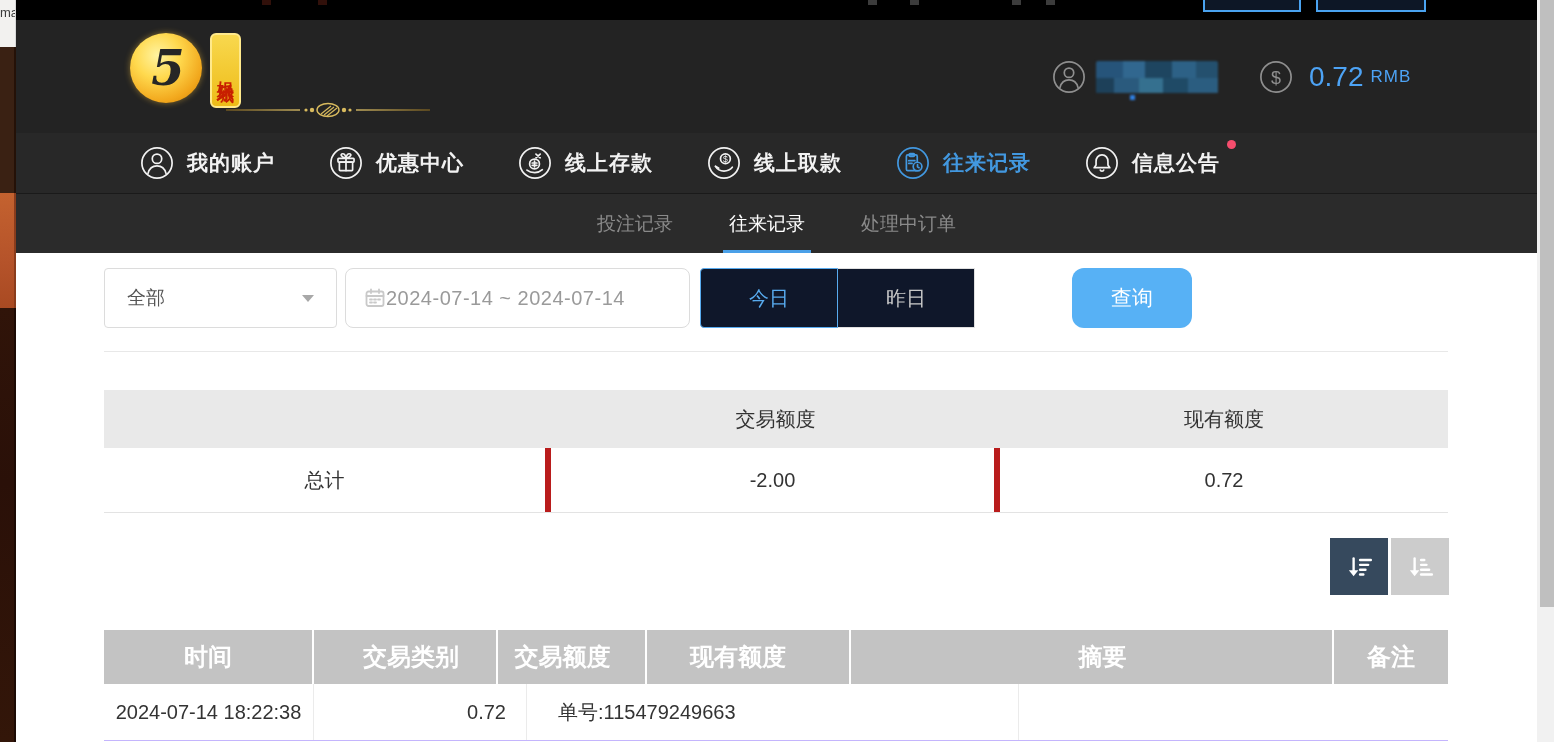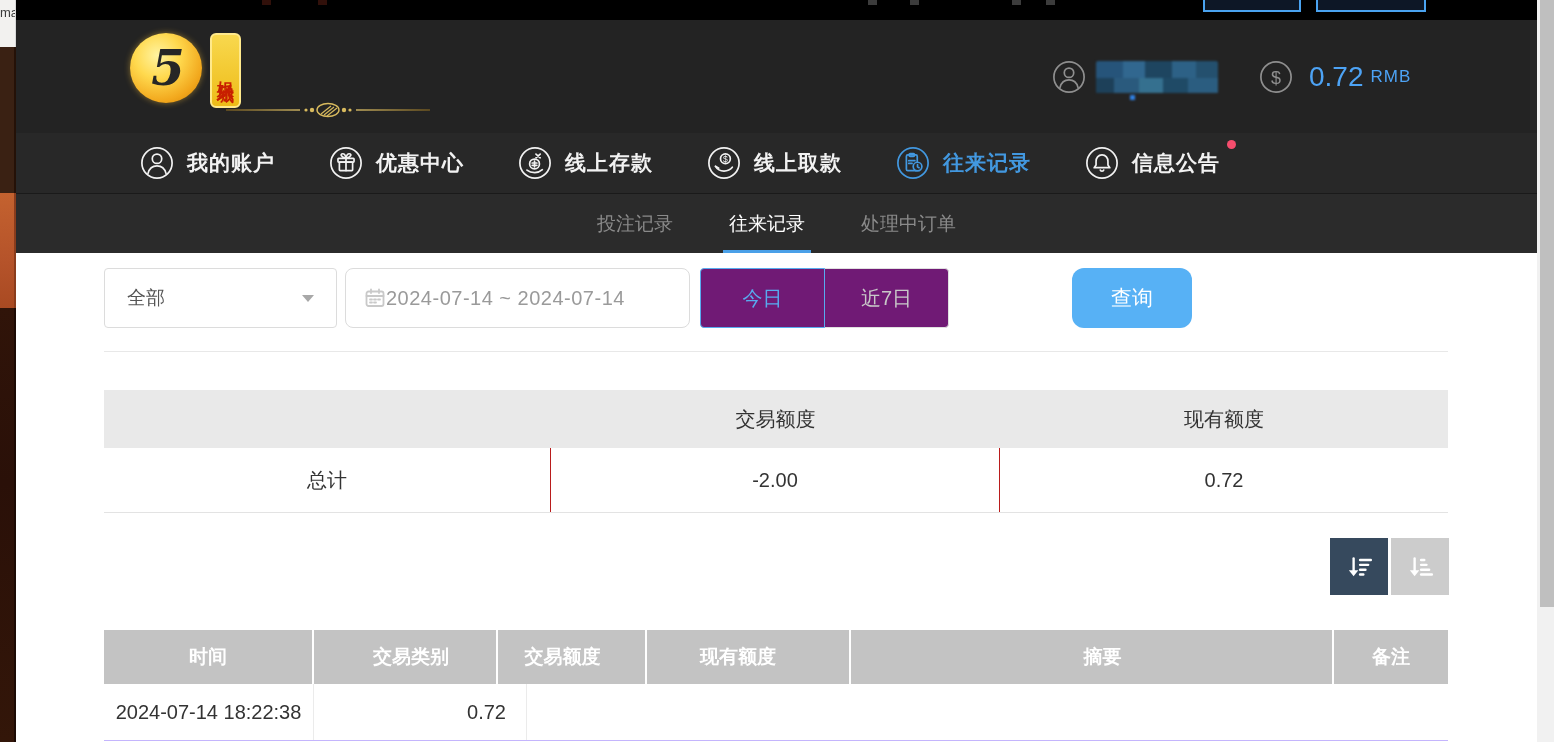--- a/index.html
+++ b/index.html
@@ -109,21 +109,21 @@
   .date-range {
     position:absolute; left:345px; top:268px; width:345px; height:60px;
     border:1px solid #dcdcdc; border-radius:8px; background:#fff;
     display:flex; align-items:center; padding-left:18px; cursor:pointer;
   }
   .date-range .date-value { font-size:20px; color:#9a9a9a; letter-spacing:.5px; }
   .calendar-icon { color:#c9c9c9; }
 
   .quick-ranges { position:absolute; left:700px; top:268px; height:60px; display:flex; }
   .quick-btn {
-    width:125px; height:60px; background:#701a75; border:1px solid #e0e0e0;
+    width:138px; height:60px; background:#0f172a; border:1px solid #e0e0e0;
     font-size:20px; color:#c8c8c8; display:flex; align-items:center; justify-content:center; cursor:pointer;
   }
   .quick-btn + .quick-btn { margin-left:-1px; }
   .quick-btn.first { border-radius:4px 0 0 4px; }
   .quick-btn.last { border-radius:0 4px 4px 0; }
   .quick-btn.active { border:1px solid #58abef; color:#58abef; z-index:2; }
 
   .search-btn {
     position:absolute; left:1072px; top:268px; width:120px; height:60px;
     background:#57b1f5; border:none; border-radius:12px; color:#fff; font-size:21px; cursor:pointer;
@@ -131,37 +131,37 @@
   }
 
   .filter-divider { position:absolute; left:104px; top:351px; width:1344px; height:1px; background:#e8e8e8; }
 
   
   .summary-table { position:absolute; left:104px; top:390px; width:1344px; }
   .sum-row { display:flex; }
   .sum-head { background:#e9e9e9; height:58px; }
   .sum-head .sum-cell { font-size:20px; color:#333; }
   .sum-body { background:#fff; height:65px; border-bottom:1px solid #e3e3e3; }
-  .sum-body .sum-cell { font-size:20px; color:#333; border-right:1px solid #b91c1c; }
+  .sum-body .sum-cell { font-size:20px; color:#333; border-right:6px solid #b91c1c; }
   .sum-body .sum-cell:last-child { border-right:none; }
   .sum-cell { display:flex; align-items:center; justify-content:center; }
   .sum-c0 { width:447px; } .sum-c1 { width:449px; } .sum-c2 { width:448px; }
 
   
   .sort-group { position:absolute; left:1330px; top:538px; display:flex; gap:3px; }
   .sort-btn { width:58px; height:57px; display:flex; align-items:center; justify-content:center; cursor:pointer; border:none; }
   .sort-desc { background:#36495d; }
   .sort-asc { background:#cccccc; }
 
   
   .records-table { position:absolute; left:104px; top:630px; width:1344px; }
   .rec-head { display:flex; background:#c3c3c3; height:54px; }
   .rec-head .rec-cell {
     display:flex; align-items:center; justify-content:center;
-    color:#fff; font-size:19px; font-weight:bold; border-right:2px solid #fff;
+    color:#fff; font-size:24px; font-weight:bold; border-right:2px solid #fff;
   }
   .rec-head .rec-cell:last-child { border-right:none; }
   .rec-body { display:flex; background:#fff; height:57px; border-bottom:1px solid #c4b5fd;gap:9px; }
   .rec-body .rec-cell { display:flex; align-items:center; font-size:20px; color:#333; border-right:1px solid #ebebeb; }
   .rec-body .rec-cell:last-child { border-right:none; }
   .rec-c0 { width:210px; justify-content:center; }
   .rec-c1 { width:184px; padding-left:12px; }
   .rec-c2 { width:149px; justify-content:flex-end; padding-right:18px; }
   .rec-c3 { width:204px; justify-content:flex-end; padding-right:20px; }
   .rec-c4 { width:483px; padding-left:22px; }
@@ -336,21 +336,21 @@
       <line x1="10" y1="12.5" x2="12" y2="12.5"></line>
       <line x1="14" y1="12.5" x2="16" y2="12.5"></line>
     <line x1="6" y1="15.5" x2="8" y2="15.5"></line>
       <line x1="10" y1="15.5" x2="12" y2="15.5"></line>
   </svg>
   <span class="date-value">2024-07-14 ~ 2024-07-14</span>
 </div>
 
 <div class="quick-ranges">
   <button class="quick-btn first active">今日</button>
-  <button class="quick-btn last">近7日</button>
+  <button class="quick-btn">昨日</button>
 </div>
 
 <button class="search-btn">查询</button>
 
 <div class="filter-divider"></div>
 
 <div class="summary-table">
   <div class="sum-row sum-head">
     <div class="sum-cell sum-c0"></div>
     <div class="sum-cell sum-c1">交易额度</div>
@@ -391,15 +391,16 @@
     <div class="rec-cell rec-c0">时间</div>
     <div class="rec-cell rec-c1">交易类别</div>
     <div class="rec-cell rec-c2">交易额度</div>
     <div class="rec-cell rec-c3">现有额度</div>
     <div class="rec-cell rec-c4">摘要</div>
     <div class="rec-cell rec-c5">备注</div>
   </div>
   <div class="rec-body">
     <div class="rec-cell rec-c0">2024-07-14 18:22:38</div>
     <div class="rec-cell rec-c3">0.72</div>
+    <div class="rec-cell rec-c4">单号:115479249663</div>
     <div class="rec-cell rec-c5"></div>
   </div>
 </div>
 
 </body></html>

